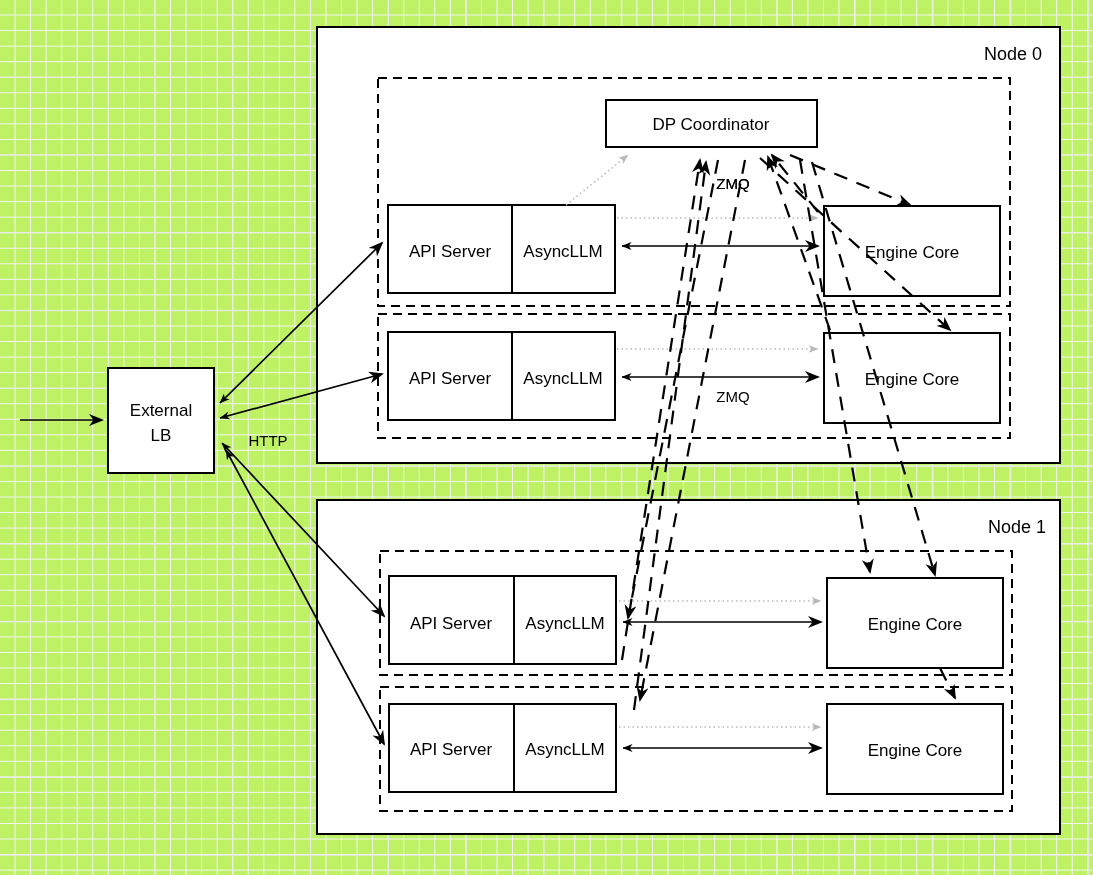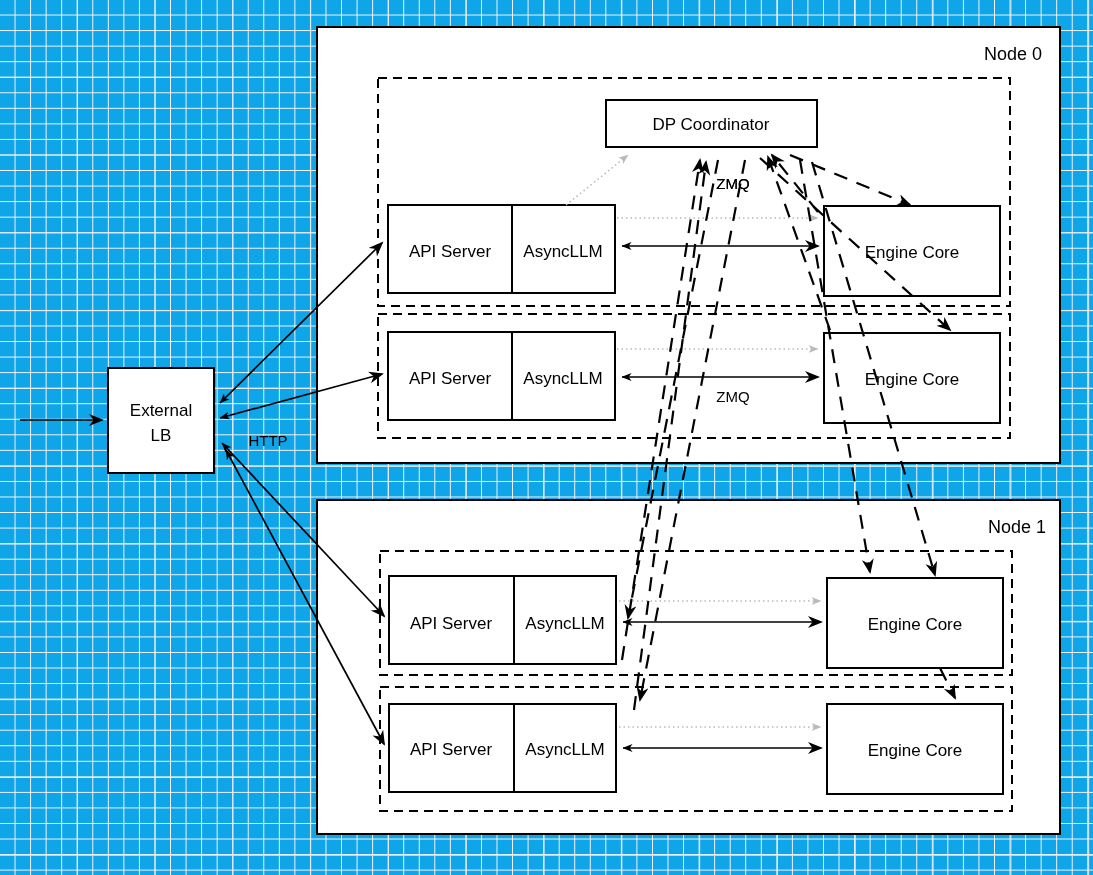--- a/index.html
+++ b/index.html
@@ -1,18 +1,18 @@
 <!DOCTYPE html>
 <html><head>
 <meta charset="utf-8">
 <style>
   html,body{margin:0;padding:0;background:#ffffff;}
   body{width:1093px;height:875px;overflow:hidden;
        font-family:"Liberation Sans","DejaVu Sans",sans-serif;}
-  #canvas{position:relative;width:1093px;height:875px;background:#0ea5e9;}
+  #canvas{position:relative;width:1093px;height:875px;background:#bef264;}
   
   #grid{position:absolute;inset:0;
     background-image:
       linear-gradient(to right, #e8e8e8 1px, transparent 1px),
       linear-gradient(to bottom, #e8e8e8 1px, transparent 1px),
       linear-gradient(to right, #f4f4f4 1px, transparent 1px),
       linear-gradient(to bottom, #f4f4f4 1px, transparent 1px);
     background-size:77.8px 77.8px, 77.8px 77.8px, 15.56px 15.56px, 15.56px 15.56px;
     background-position:-1px -1px,-1px -1px,-1px -1px,-1px -1px;
   }

